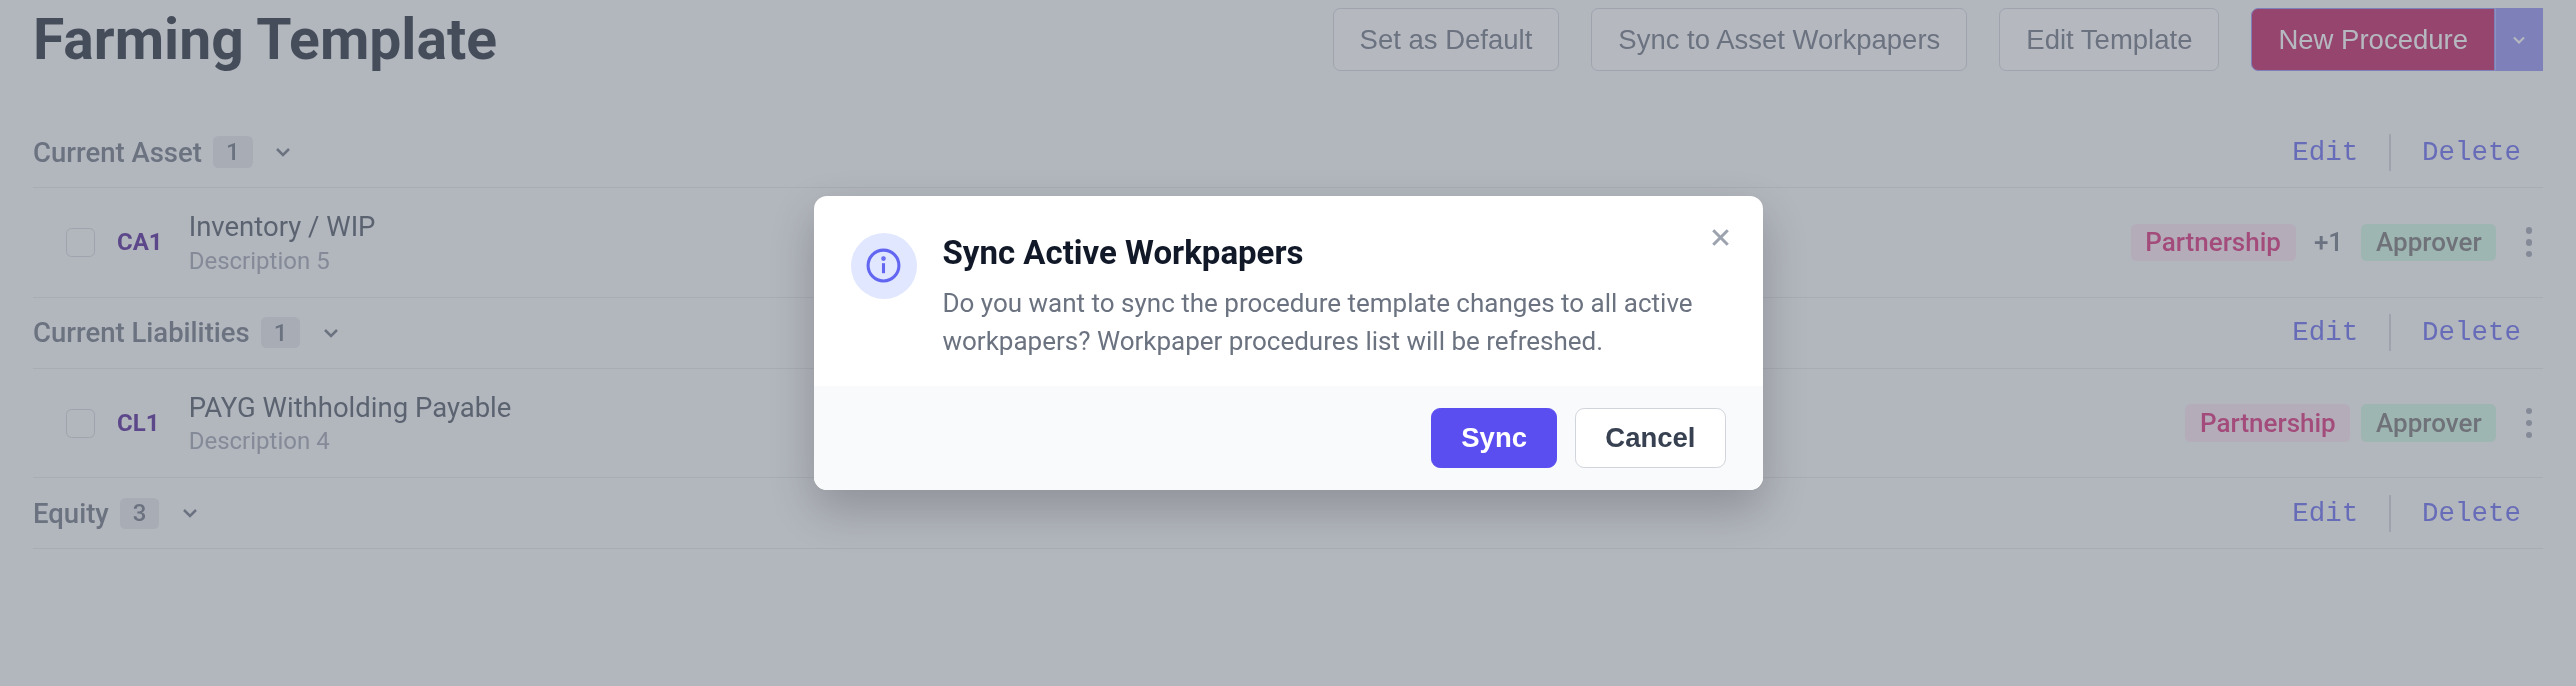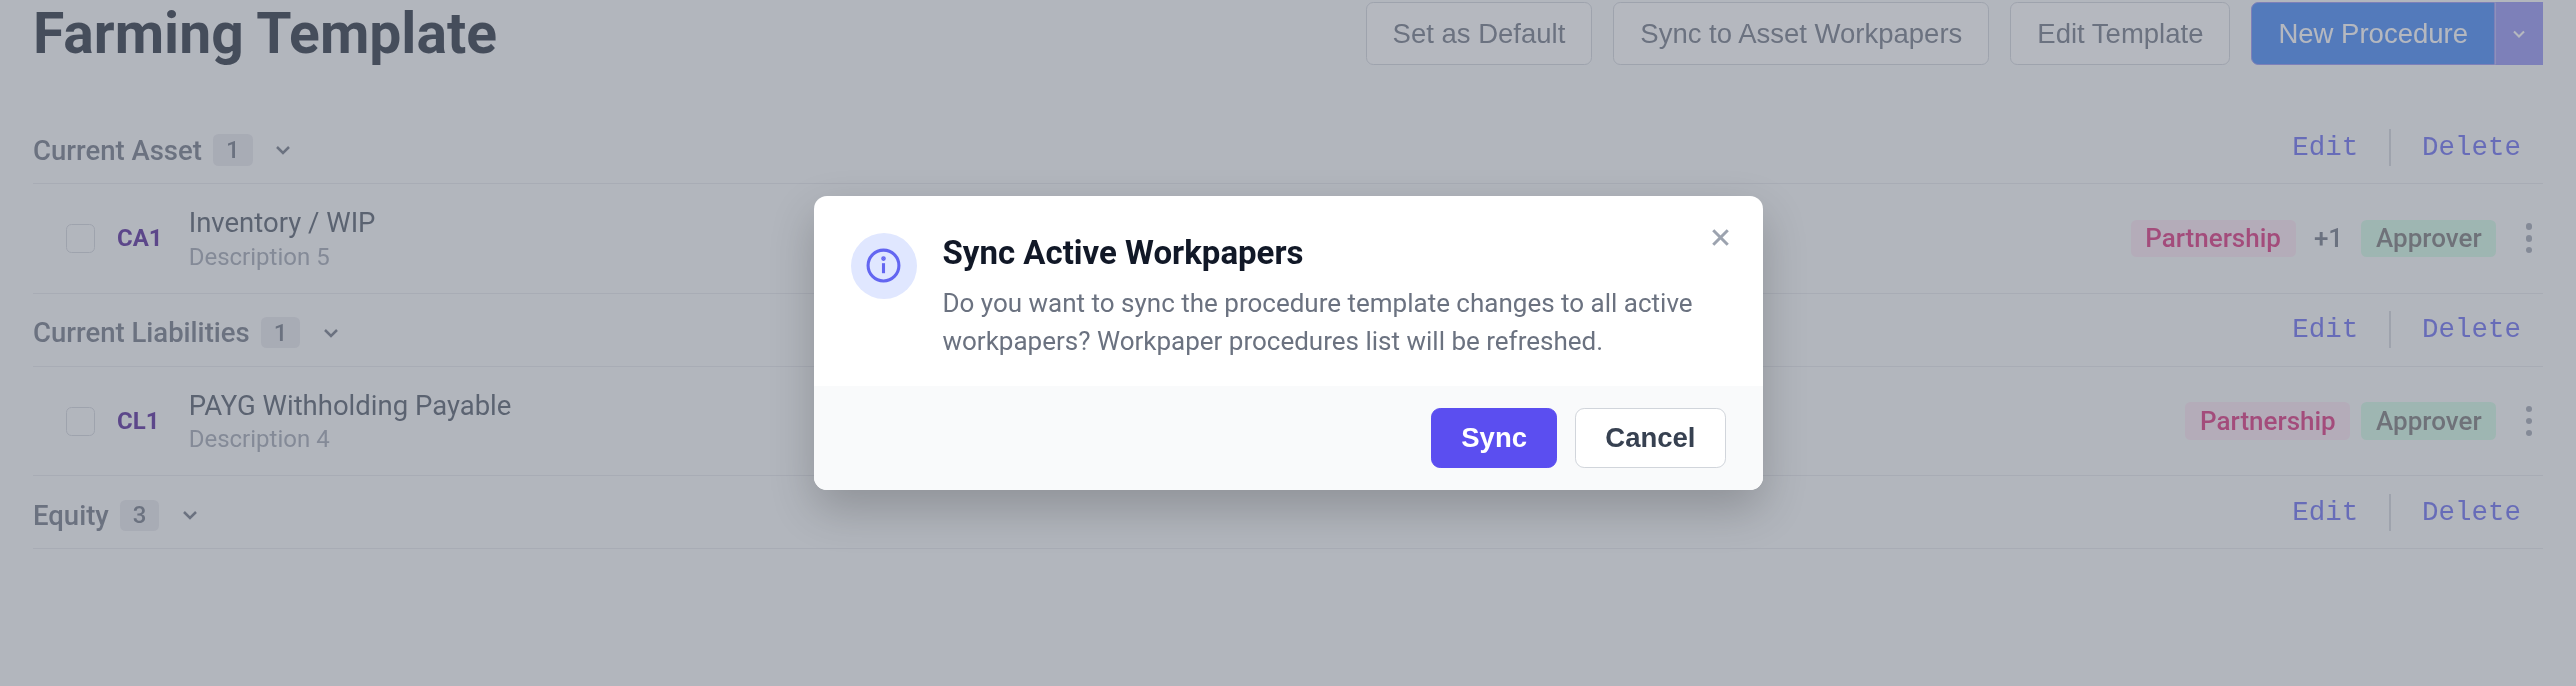--- a/index.html
+++ b/index.html
@@ -10,53 +10,53 @@
     body {
       font-family: -apple-system, BlinkMacSystemFont, "Segoe UI", Roboto, sans-serif;
       background: #f9fafb;
       color: #1f2937;
       width: 2576px;
       height: 686px;
       position: relative;
       overflow: hidden;
     }
     .page {
-      padding: 0 33px;
+      padding: 6px 33px;
     }
     .header {
       display: flex;
       justify-content: space-between;
       align-items: center;
       margin-bottom: 44px;
     }
     .page-title {
       font-size: 57px;
       font-weight: 700;
       color: #1f2937;
     }
     .header-actions {
       display: flex;
-      gap: 21px;
+      gap: 32px;
       align-items: center;
     }
     .btn {
       padding: 14.7px 26px;
       border-radius: 7.3px;
       font-size: 27.5px;
       font-weight: 500;
       cursor: pointer;
       border: 0.9px solid #d1d5db;
       background: #fff;
       color: #6b7280;
     }
     .btn-group {
       display: flex;
     }
     .btn-primary {
-      background: #3b82f6;
+      background: #be185d;
       color: #fff;
       border: 0.9px solid #8f8ff2;
     }
     .btn-group .btn-primary:first-child {
       border-top-right-radius: 0;
       border-bottom-right-radius: 0;
     }
     .btn-dropdown {
       background: #8f8ff2;
       color: #fff;
@@ -75,21 +75,20 @@
       border-bottom: 0.9px solid #e5e7eb;
     }
     .section-title {
       font-size: 27.5px;
       color: #6b7280;
       font-weight: 500;
       display: flex;
       align-items: center;
       gap: 11px;
       flex: 1;
-      margin-top: 6px;
     }
     .count-badge {
       background: #e5e7eb;
       color: #6b7280;
       font-size: 24px;
       padding: 1.8px 13px;
       border-radius: 5.5px;
       font-weight: 500;
     }
     .chevron {

